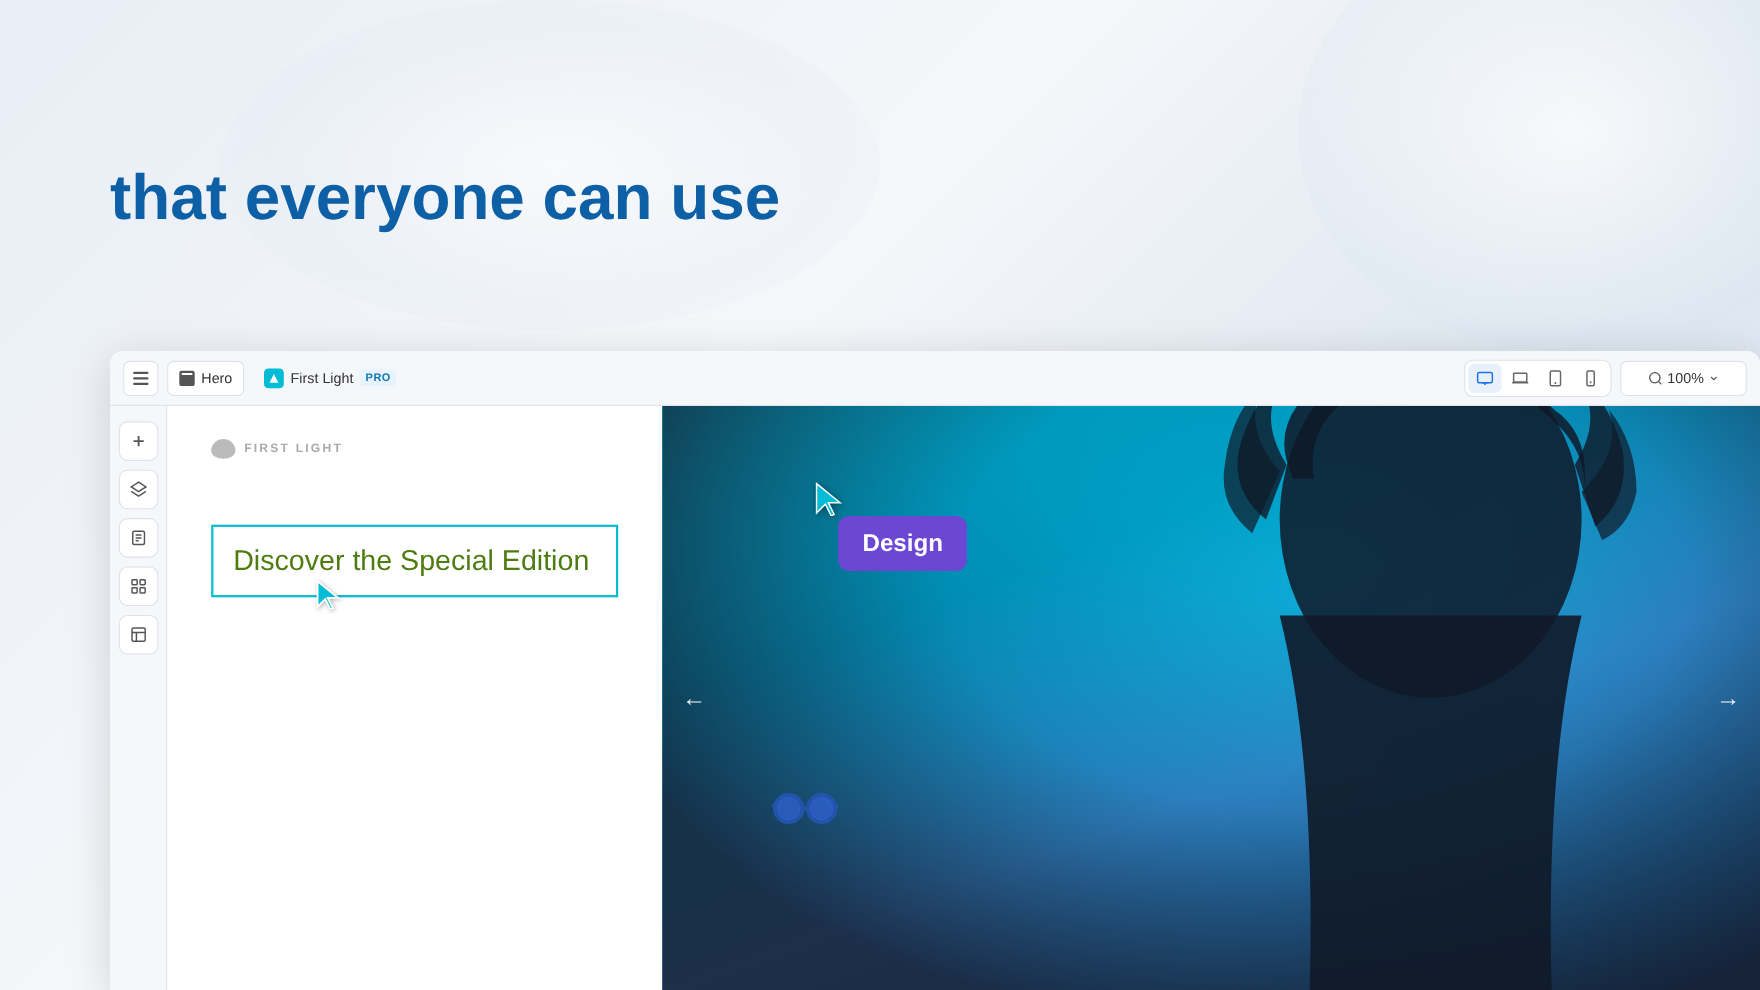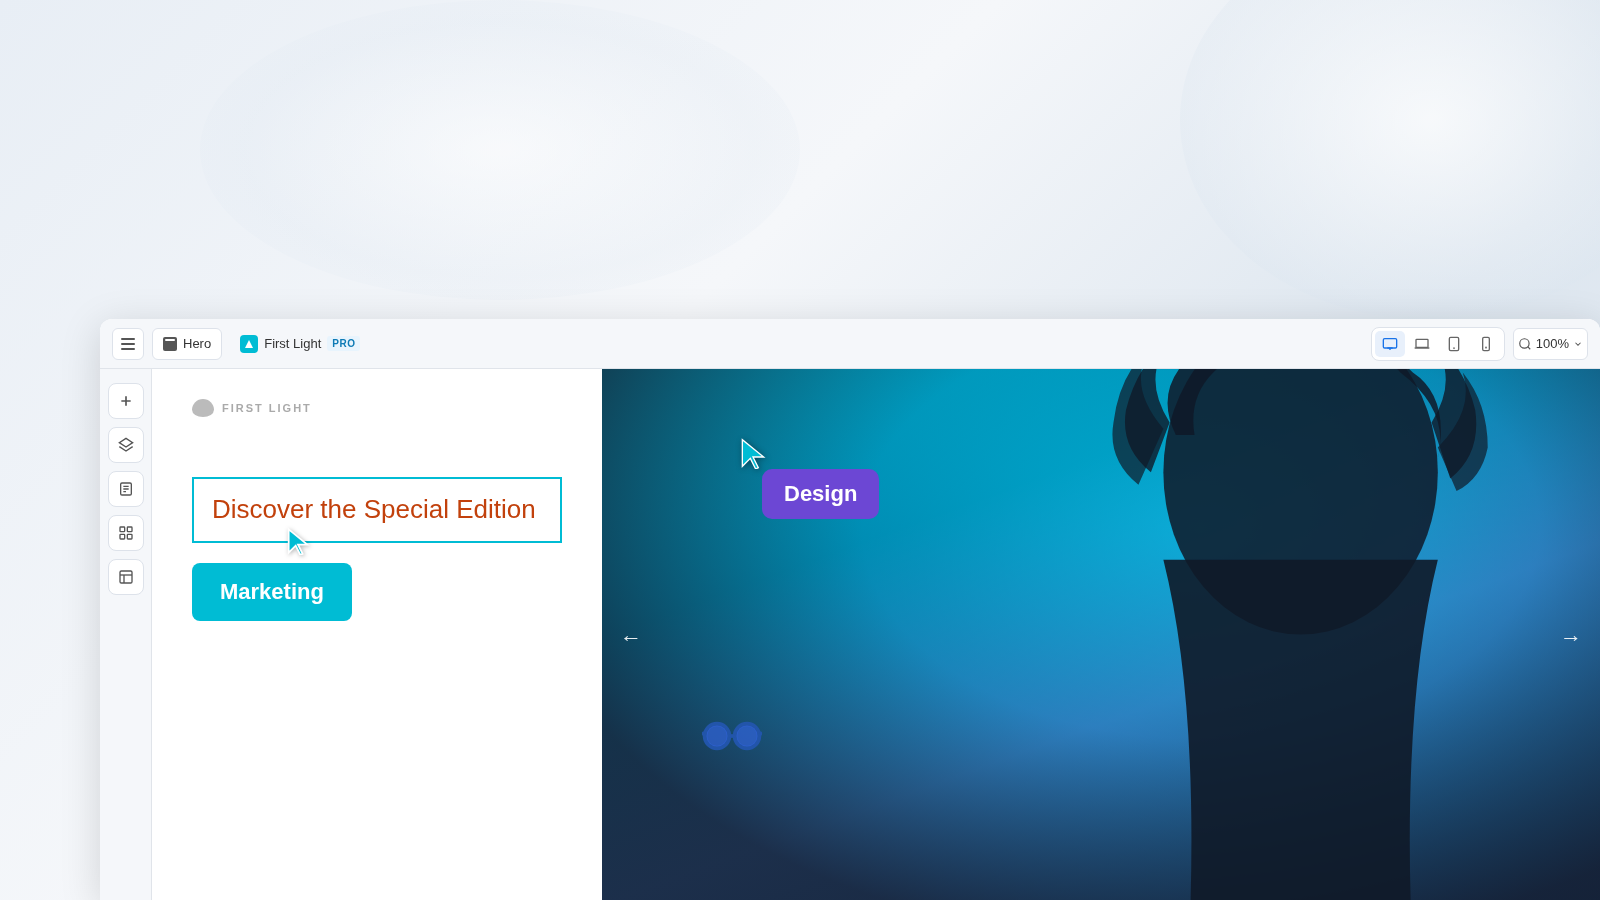--- a/index.html
+++ b/index.html
@@ -215,21 +215,21 @@
 
     .device-btn svg {
       width: 16px;
       height: 16px;
     }
 
     .toolbar-zoom {
       display: flex;
       align-items: center;
       gap: 4px;
-      padding: 4px 4px;
+      padding: 4px 24px;
       background: white;
       border: 1px solid #dde2ea;
       border-radius: 6px;
       font-size: 13px;
       color: #333;
       cursor: pointer;
       height: 32px;
     }
 
     
@@ -315,21 +315,21 @@
       border: 2px solid #00bcd4;
       padding: 14px 18px;
       margin-bottom: 20px;
       position: relative;
       display: inline-block;
     }
 
     .text-box-element h2 {
       font-size: 26px;
       font-weight: 400;
-      color: #c2410c;
+      color: #4d7c0f;
       line-height: 1.3;
     }
 
     
     .cursor-pointer {
       position: absolute;
       bottom: -18px;
       left: 90px;
       z-index: 10;
     }
@@ -454,20 +454,21 @@
 </head>
 <body>
 
 <div class="bg-layer"></div>
 <div class="bg-cloud-1"></div>
 <div class="bg-cloud-2"></div>
 
 <div class="hero-text">
   <h1 class="hero-title">
     <br>
+    <span>that everyone can use</span>
   </h1>
 </div>
 
 <div class="browser-mockup">
 
   <div class="browser-toolbar">
 
     <div class="toolbar-hamburger">
       <div class="hamburger-lines">
         <span></span>
@@ -590,23 +591,20 @@
           <div class="text-box-element">
             <h2>Discover the Special Edition</h2>
 
             <div class="cursor-pointer">
               <svg viewBox="0 0 24 24">
                 <polygon points="4,2 4,22 10,16 14,24 16,23 12,15 20,15" fill="#00bcd4" stroke="white" stroke-width="1.5"></polygon>
               </svg>
             </div>
           </div>
 
-          <div class="marketing-btn">
-            <span>Marketing</span>
-          </div>
 
         </div>
 
         <div class="preview-right">
 
           <div class="person-silhouette">
 
             <svg style="position:absolute;inset:0;width:100%;height:100%;" viewBox="0 0 800 520" preserveAspectRatio="xMidYMid slice">
 
               <ellipse cx="560" cy="130" rx="110" ry="130" fill="rgba(15,25,40,0.85)"></ellipse>

